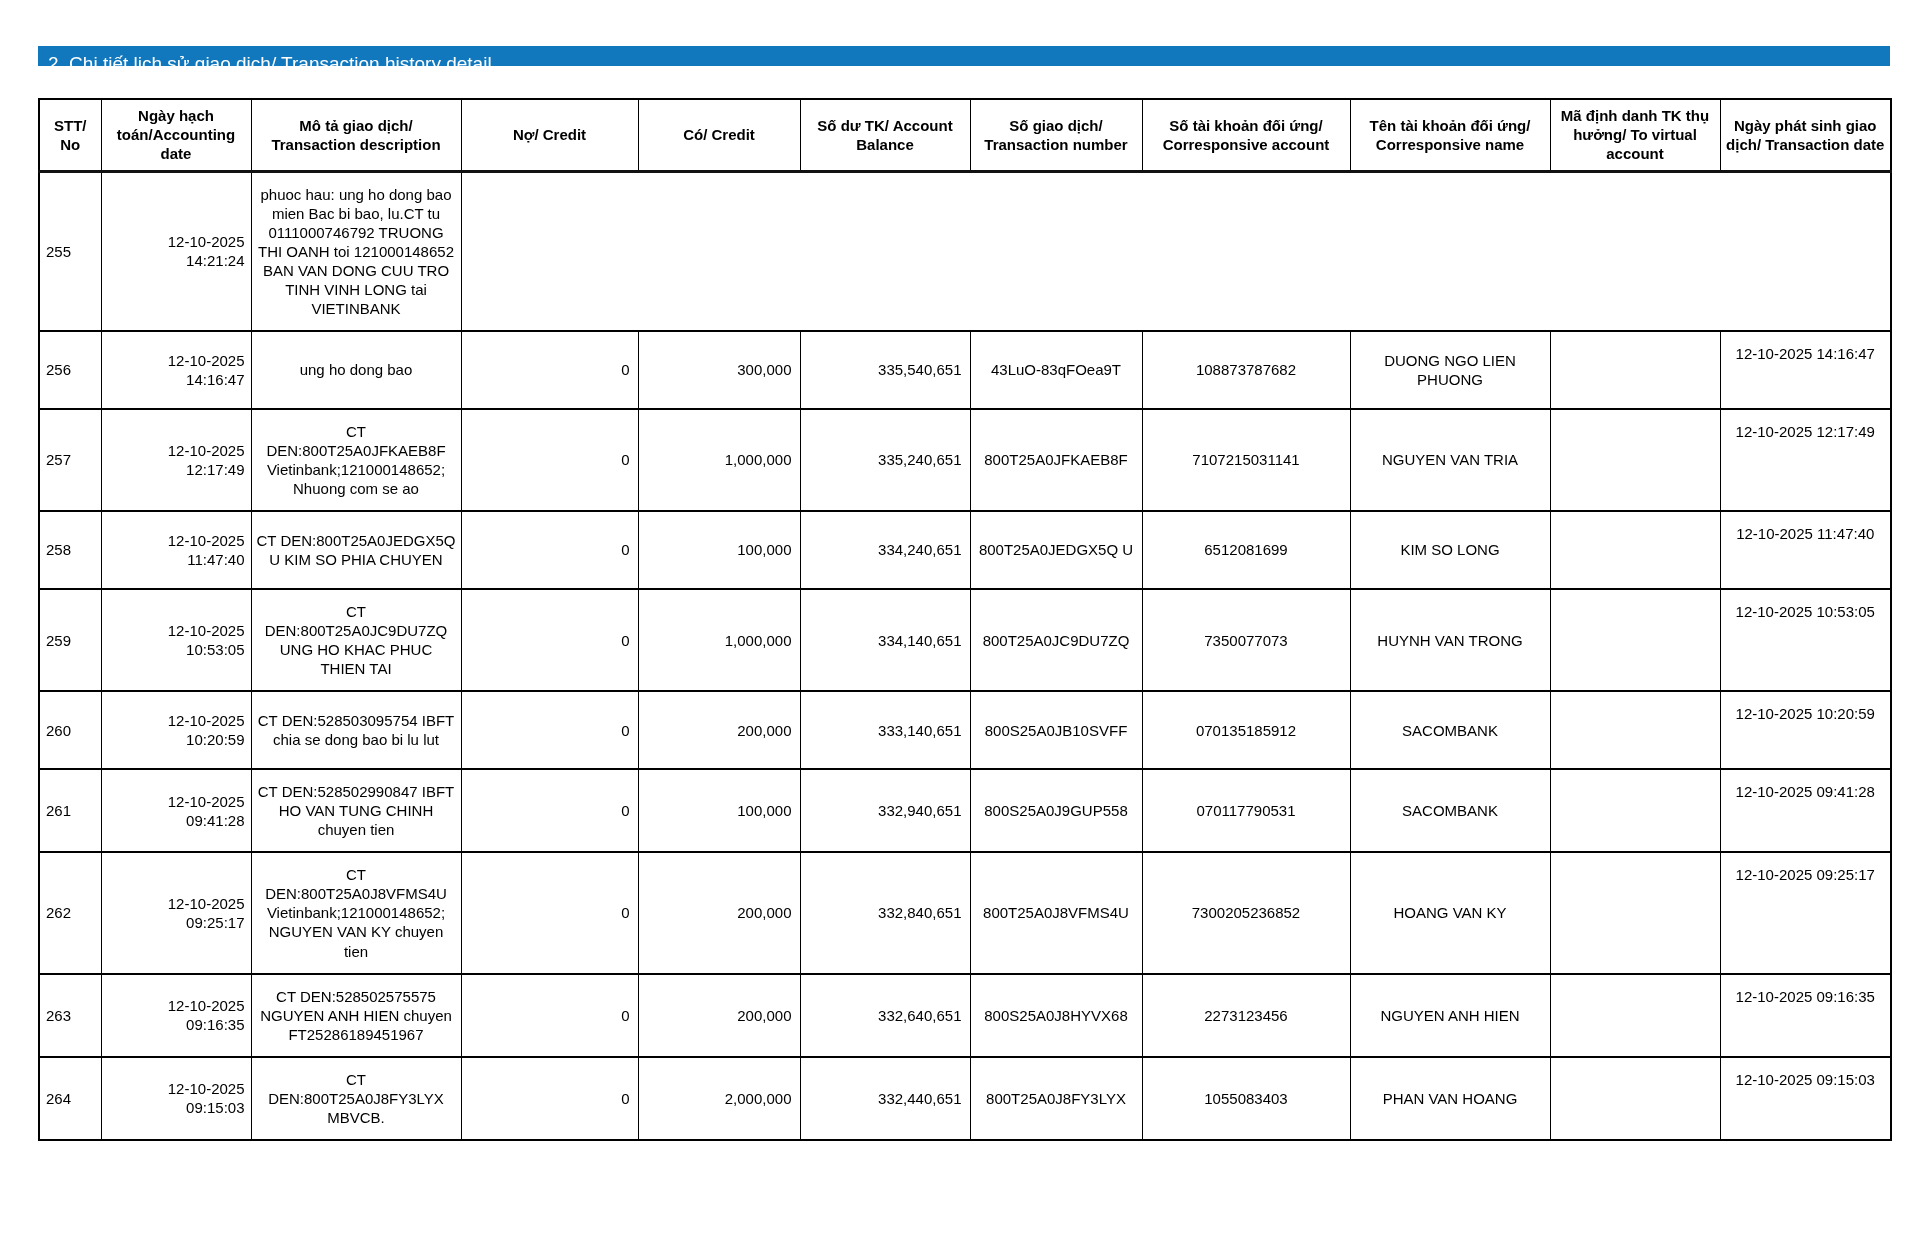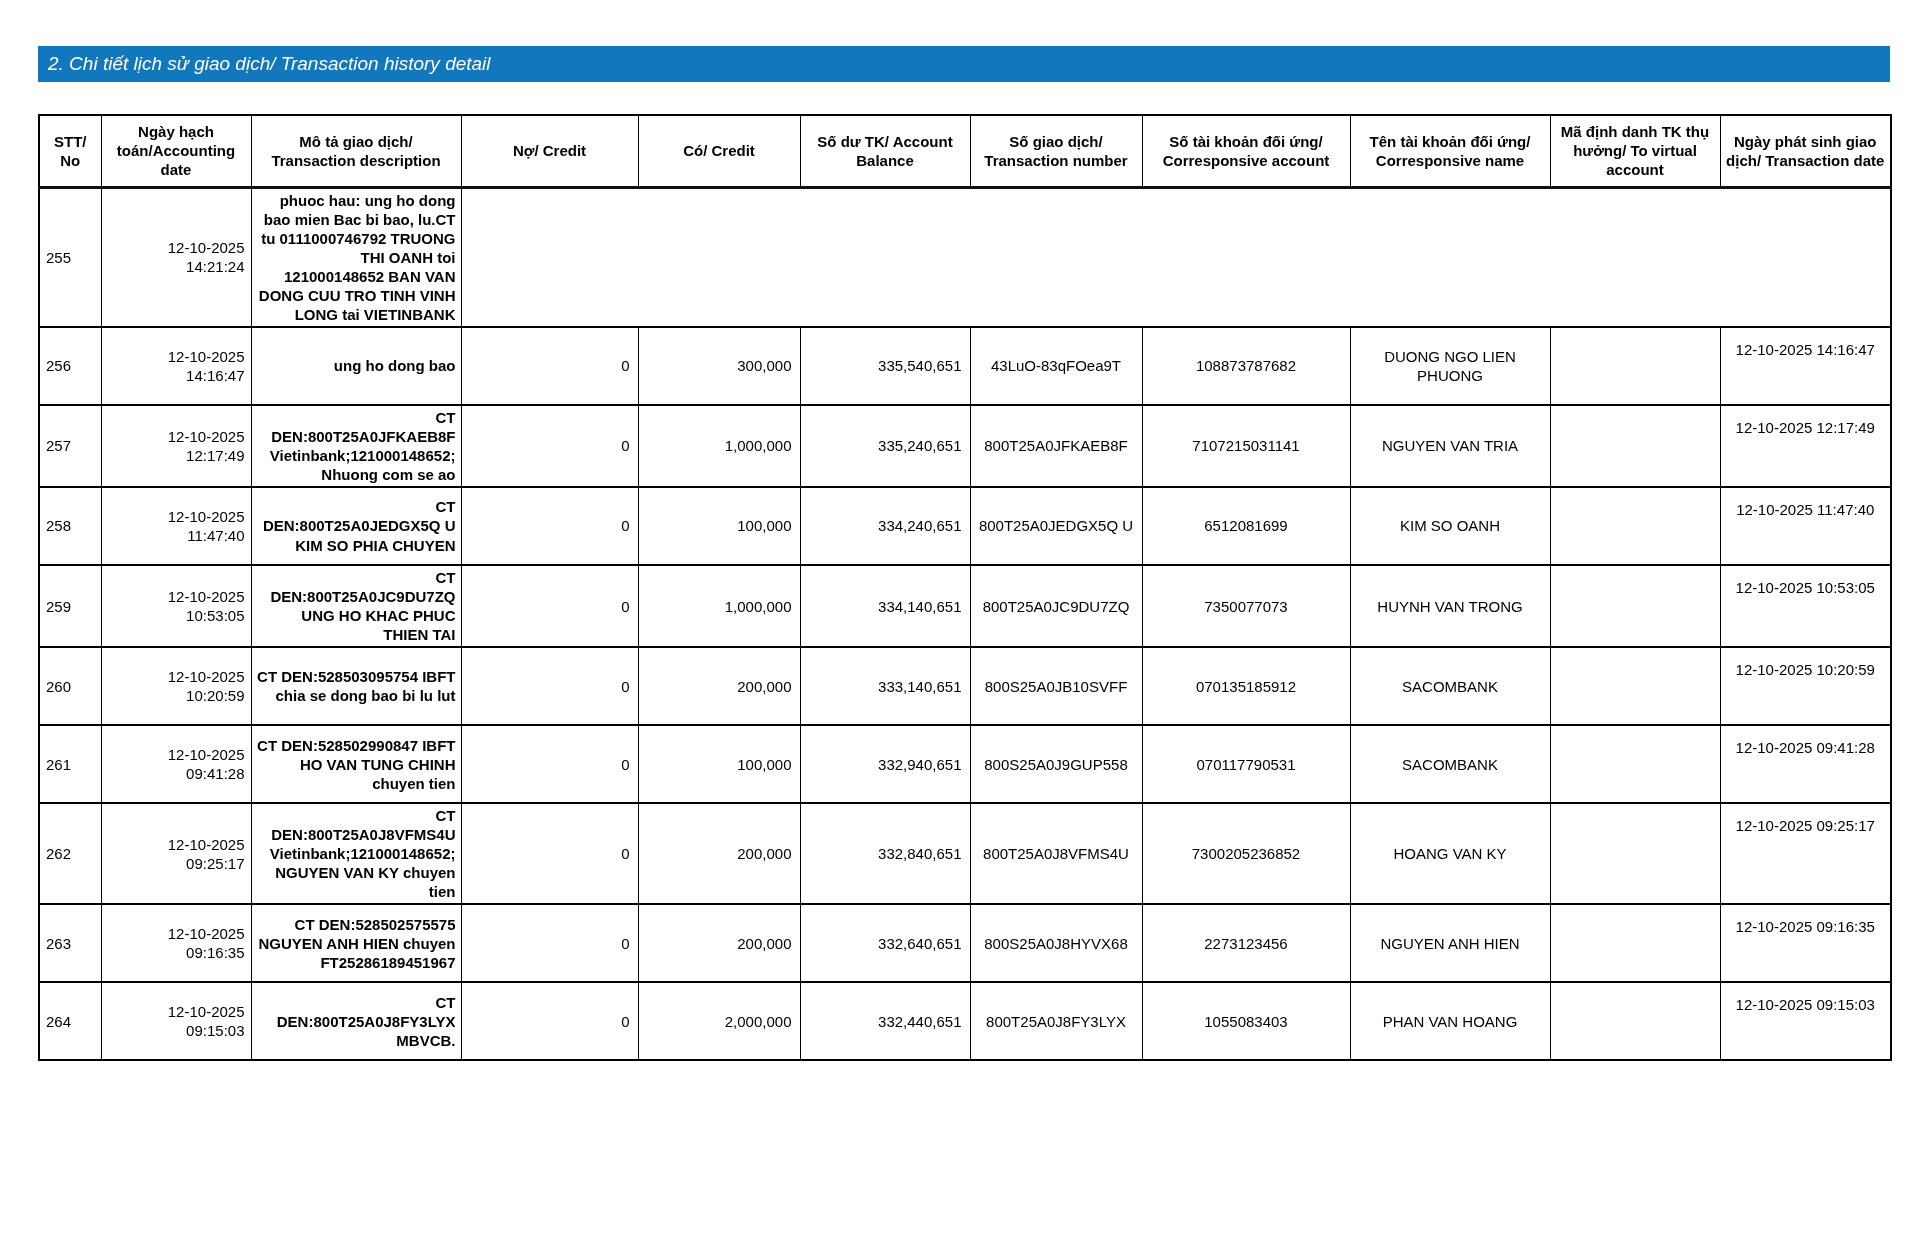--- a/index.html
+++ b/index.html
@@ -7,28 +7,27 @@
     position: relative;
     width: 1932px;
     height: 1240px;
     background: #ffffff;
     font-family: "Liberation Sans", sans-serif;
     color: #000;
     overflow: hidden;
   }
   .content { position: absolute; top: 46px; left: 38px; width: 1852px; }
   .title-bar {
-    height: 36px;
+    height: 20px;
     line-height: 36px;
     padding-left: 10px;
     box-sizing: border-box;
     font-size: 19px;
     color: #ffffff;
     margin-bottom: 7px;
-    font-style: italic;
   }
   table.tx {
     border-collapse: collapse;
     table-layout: fixed;
     width: 1852px;
     font-size: 15px;
     line-height: 1.27;
     margin-top: 32px;
   }
   table.tx, table.tx th, table.tx td { border: 1px solid #000; }
@@ -46,21 +45,21 @@
   }
   td {
     padding: 3px 6px;
     height: 78px;
     box-sizing: border-box;
     vertical-align: middle;
     overflow-wrap: break-word;
   }
   td.c-no    { }
   td.c-adate { text-align: right; }
-  td.c-desc  { text-align: right; padding: 2px 5px; font-weight: bold; }
+  td.c-desc  { text-align: center; padding: 12px 5px; }
   td.c-num   { text-align: right; padding-right: 8px; }
   td.c-mid   { text-align: center; }
   td.c-tdate { text-align: center; vertical-align: top; padding-top: 12px; }
   td.c-merged{ border-left: 1px solid #000; }
 </style>
 </head>
 <body>
 
 <div class="page">
   <div class="content">
@@ -130,21 +129,21 @@
           </tr>
           <tr>
             <td class="c-no">258</td>
             <td class="c-adate">12-10-2025 11:47:40</td>
             <td class="c-desc">CT DEN:800T25A0JEDGX5Q U KIM SO PHIA CHUYEN</td>
             <td class="c-num">0</td>
             <td class="c-num">100,000</td>
             <td class="c-num">334,240,651</td>
             <td class="c-mid">800T25A0JEDGX5Q U</td>
             <td class="c-mid">6512081699</td>
-            <td class="c-mid">KIM SO OANH</td>
+            <td class="c-mid">KIM SO LONG</td>
             <td class="c-mid"></td>
             <td class="c-tdate">12-10-2025 11:47:40</td>
           </tr>
           <tr>
             <td class="c-no">259</td>
             <td class="c-adate">12-10-2025 10:53:05</td>
             <td class="c-desc">CT DEN:800T25A0JC9DU7ZQ UNG HO KHAC PHUC THIEN TAI</td>
             <td class="c-num">0</td>
             <td class="c-num">1,000,000</td>
             <td class="c-num">334,140,651</td>

